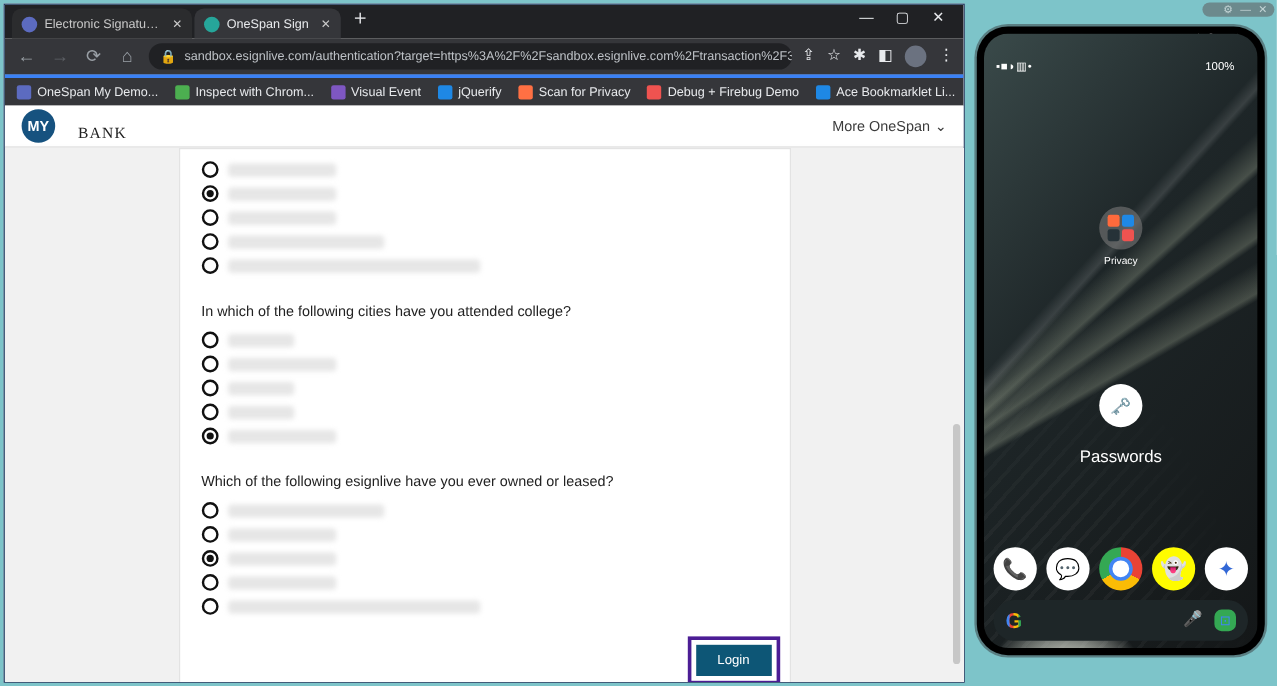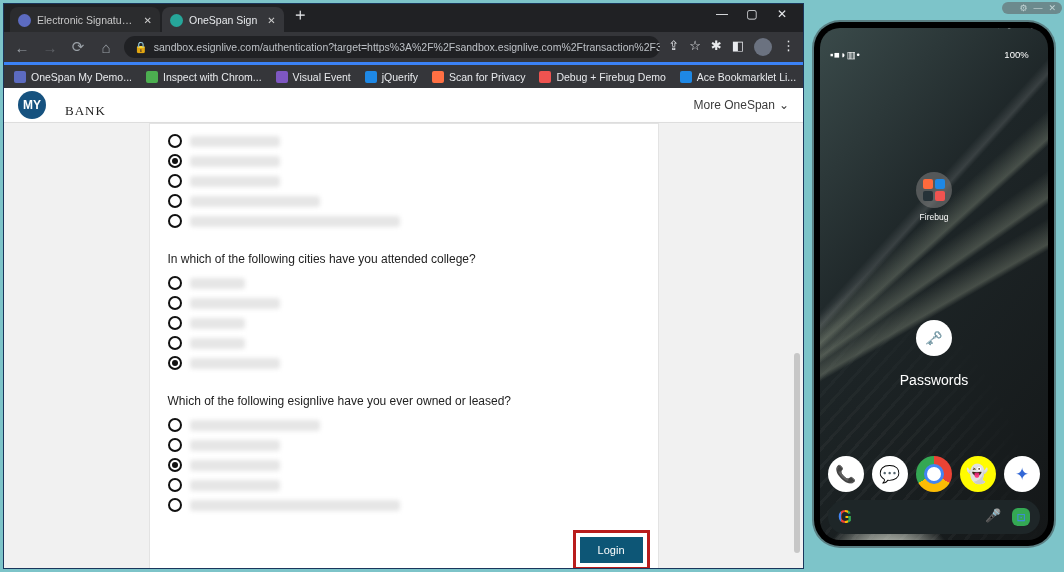--- a/index.html
+++ b/index.html
@@ -167,21 +167,21 @@
       background: #e6e6e6; border-radius: 3px;
       filter: blur(2px);
     }
     .blurred.w90 { width: 90px; }
     .blurred.w50 { width: 55px; }
     .blurred.w200 { width: 210px; }
     
     .login-btn-wrap {
       position: absolute;
       right: 8px; bottom: 12px;
-      border: 3px solid #b91c1c;
+      border: 3px solid #4c1d95;
       padding: 4px;
     }
     .login-btn {
       background: #0d5676;
       color: #fff;
       font-size: 11px;
       padding: 7px 18px;
       border: none;
     }
     
@@ -498,21 +498,21 @@
         <span>100%</span>
       </div>
     </div>
 
     <div class="phone-folder">
       <span></span>
       <span></span>
       <span></span>
       <span></span>
     </div>
-    <span class="folder-label">Firebug</span>
+    <span class="folder-label">Privacy</span>
 
     <div class="passwords-widget">🗝️</div>
     <span class="pw-label">Passwords</span>
 
     <div class="phone-dock">
       <div class="dock-icon phone">📞</div>
       <div class="dock-icon msg">💬</div>
       <div class="dock-icon chrome"></div>
       <div class="dock-icon snap-ghost"></div>
       <div class="dock-icon more">✦</div>

